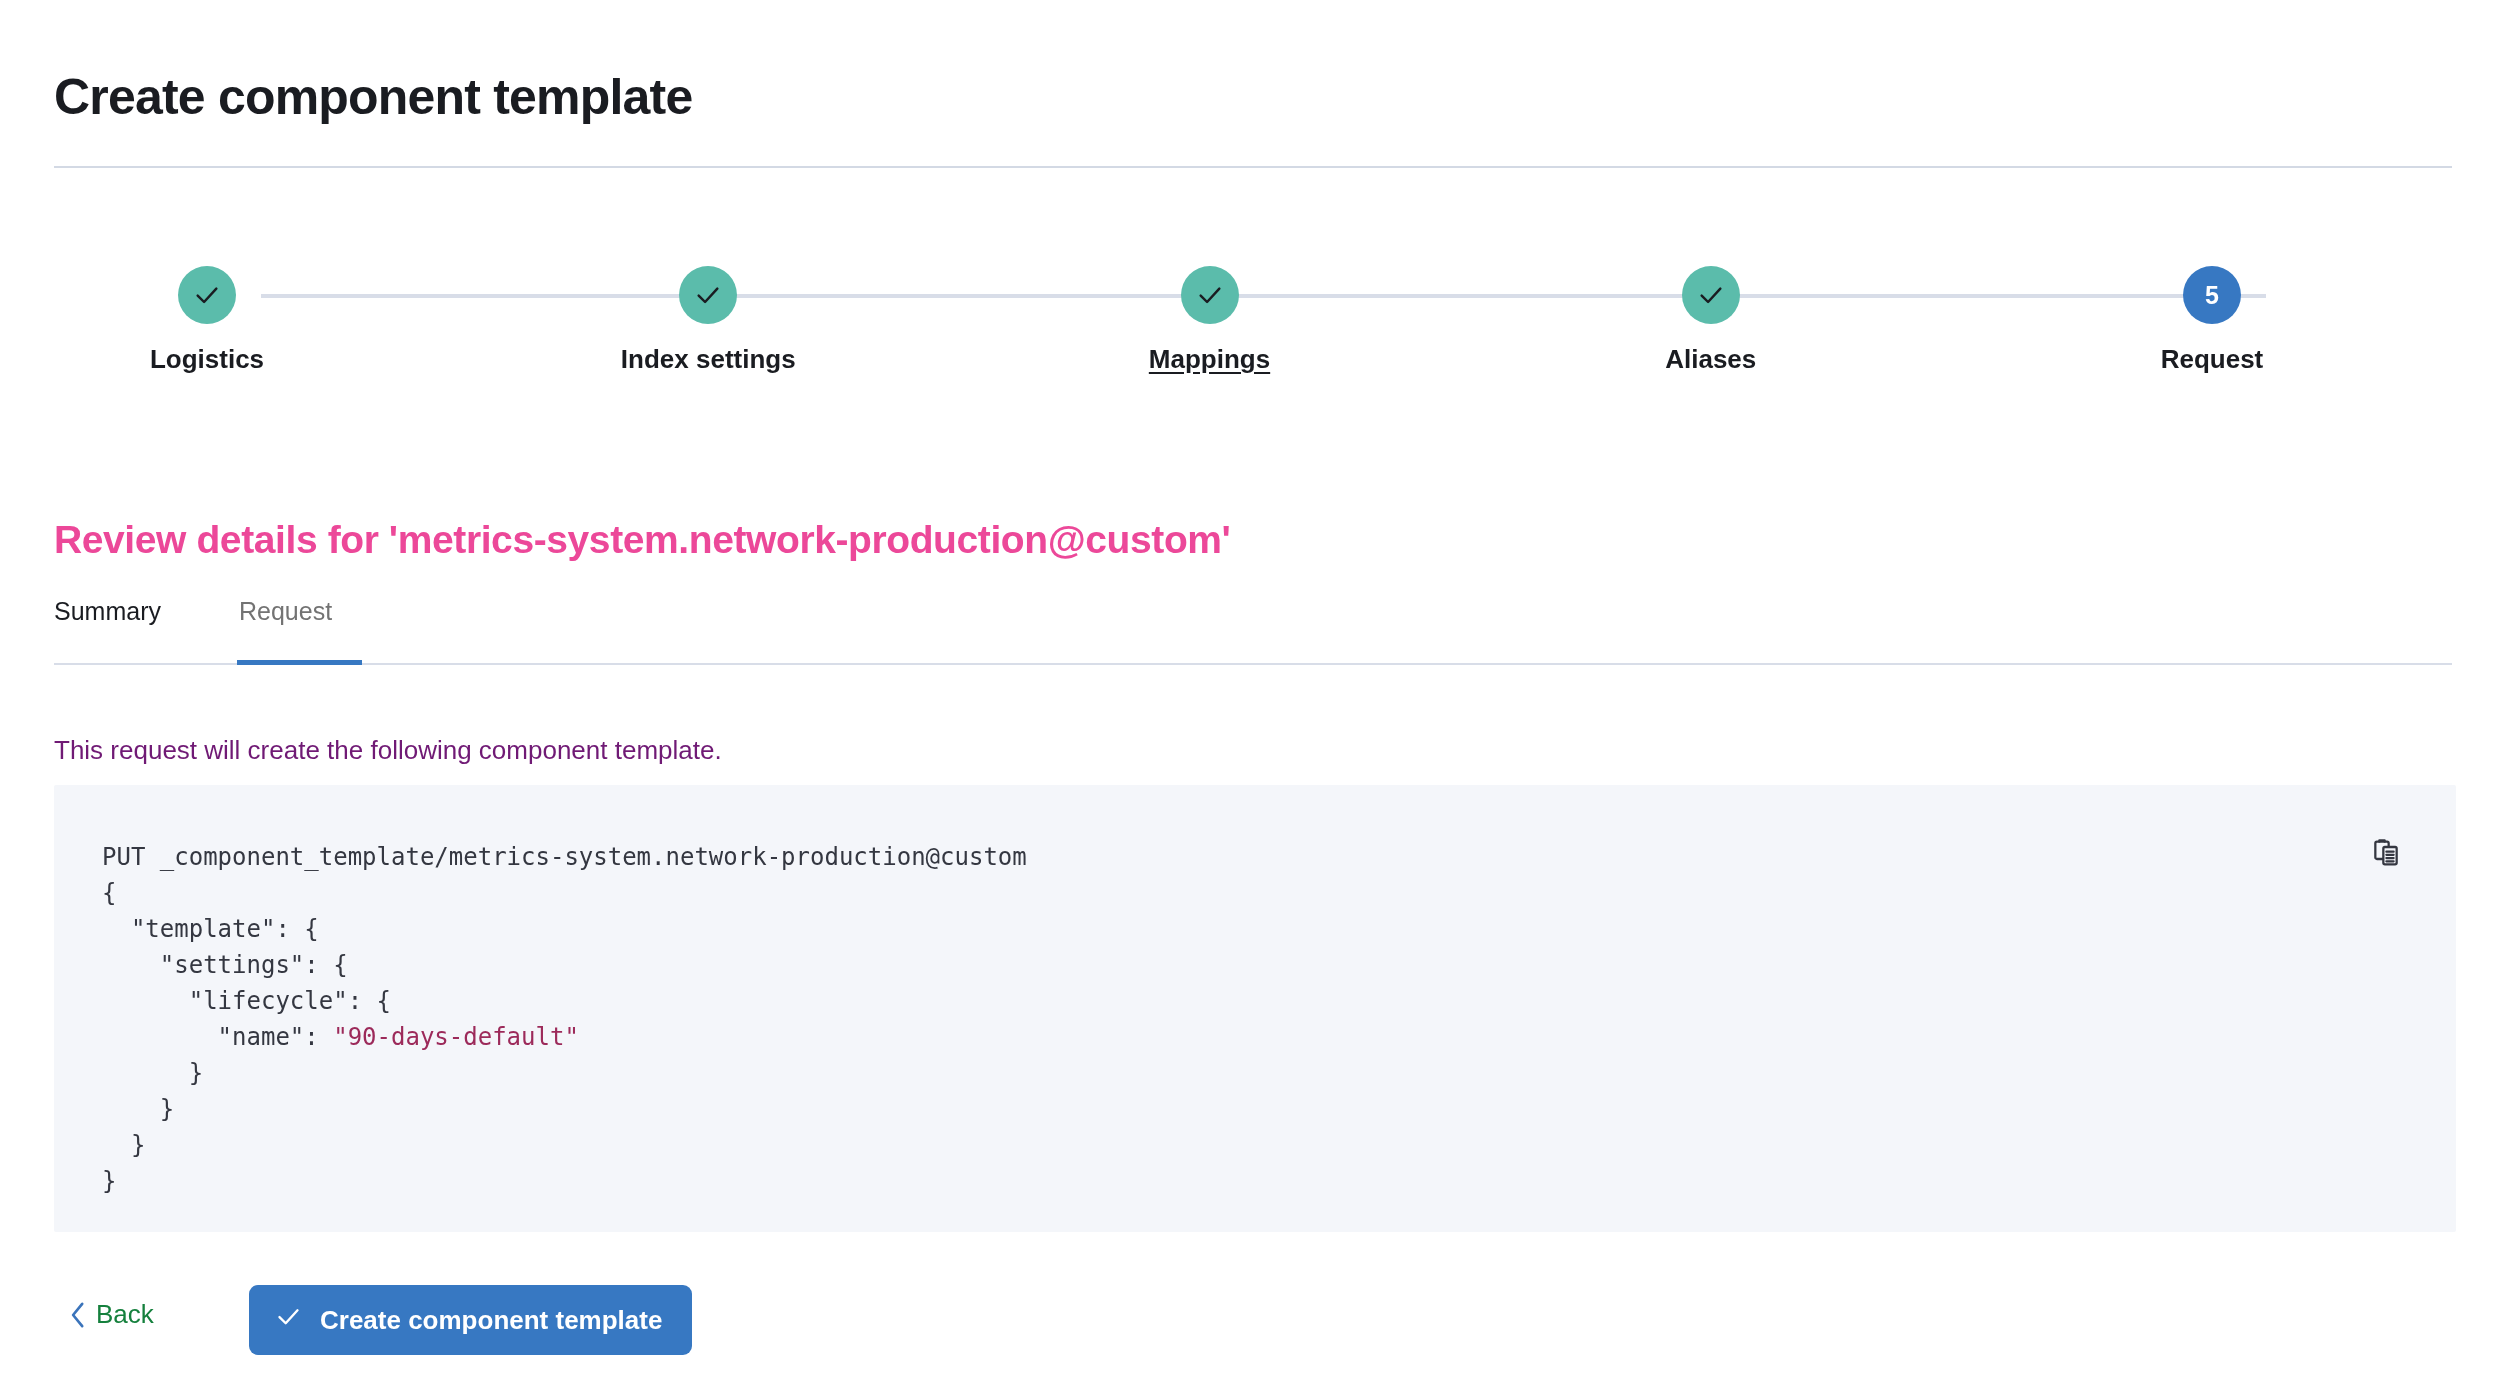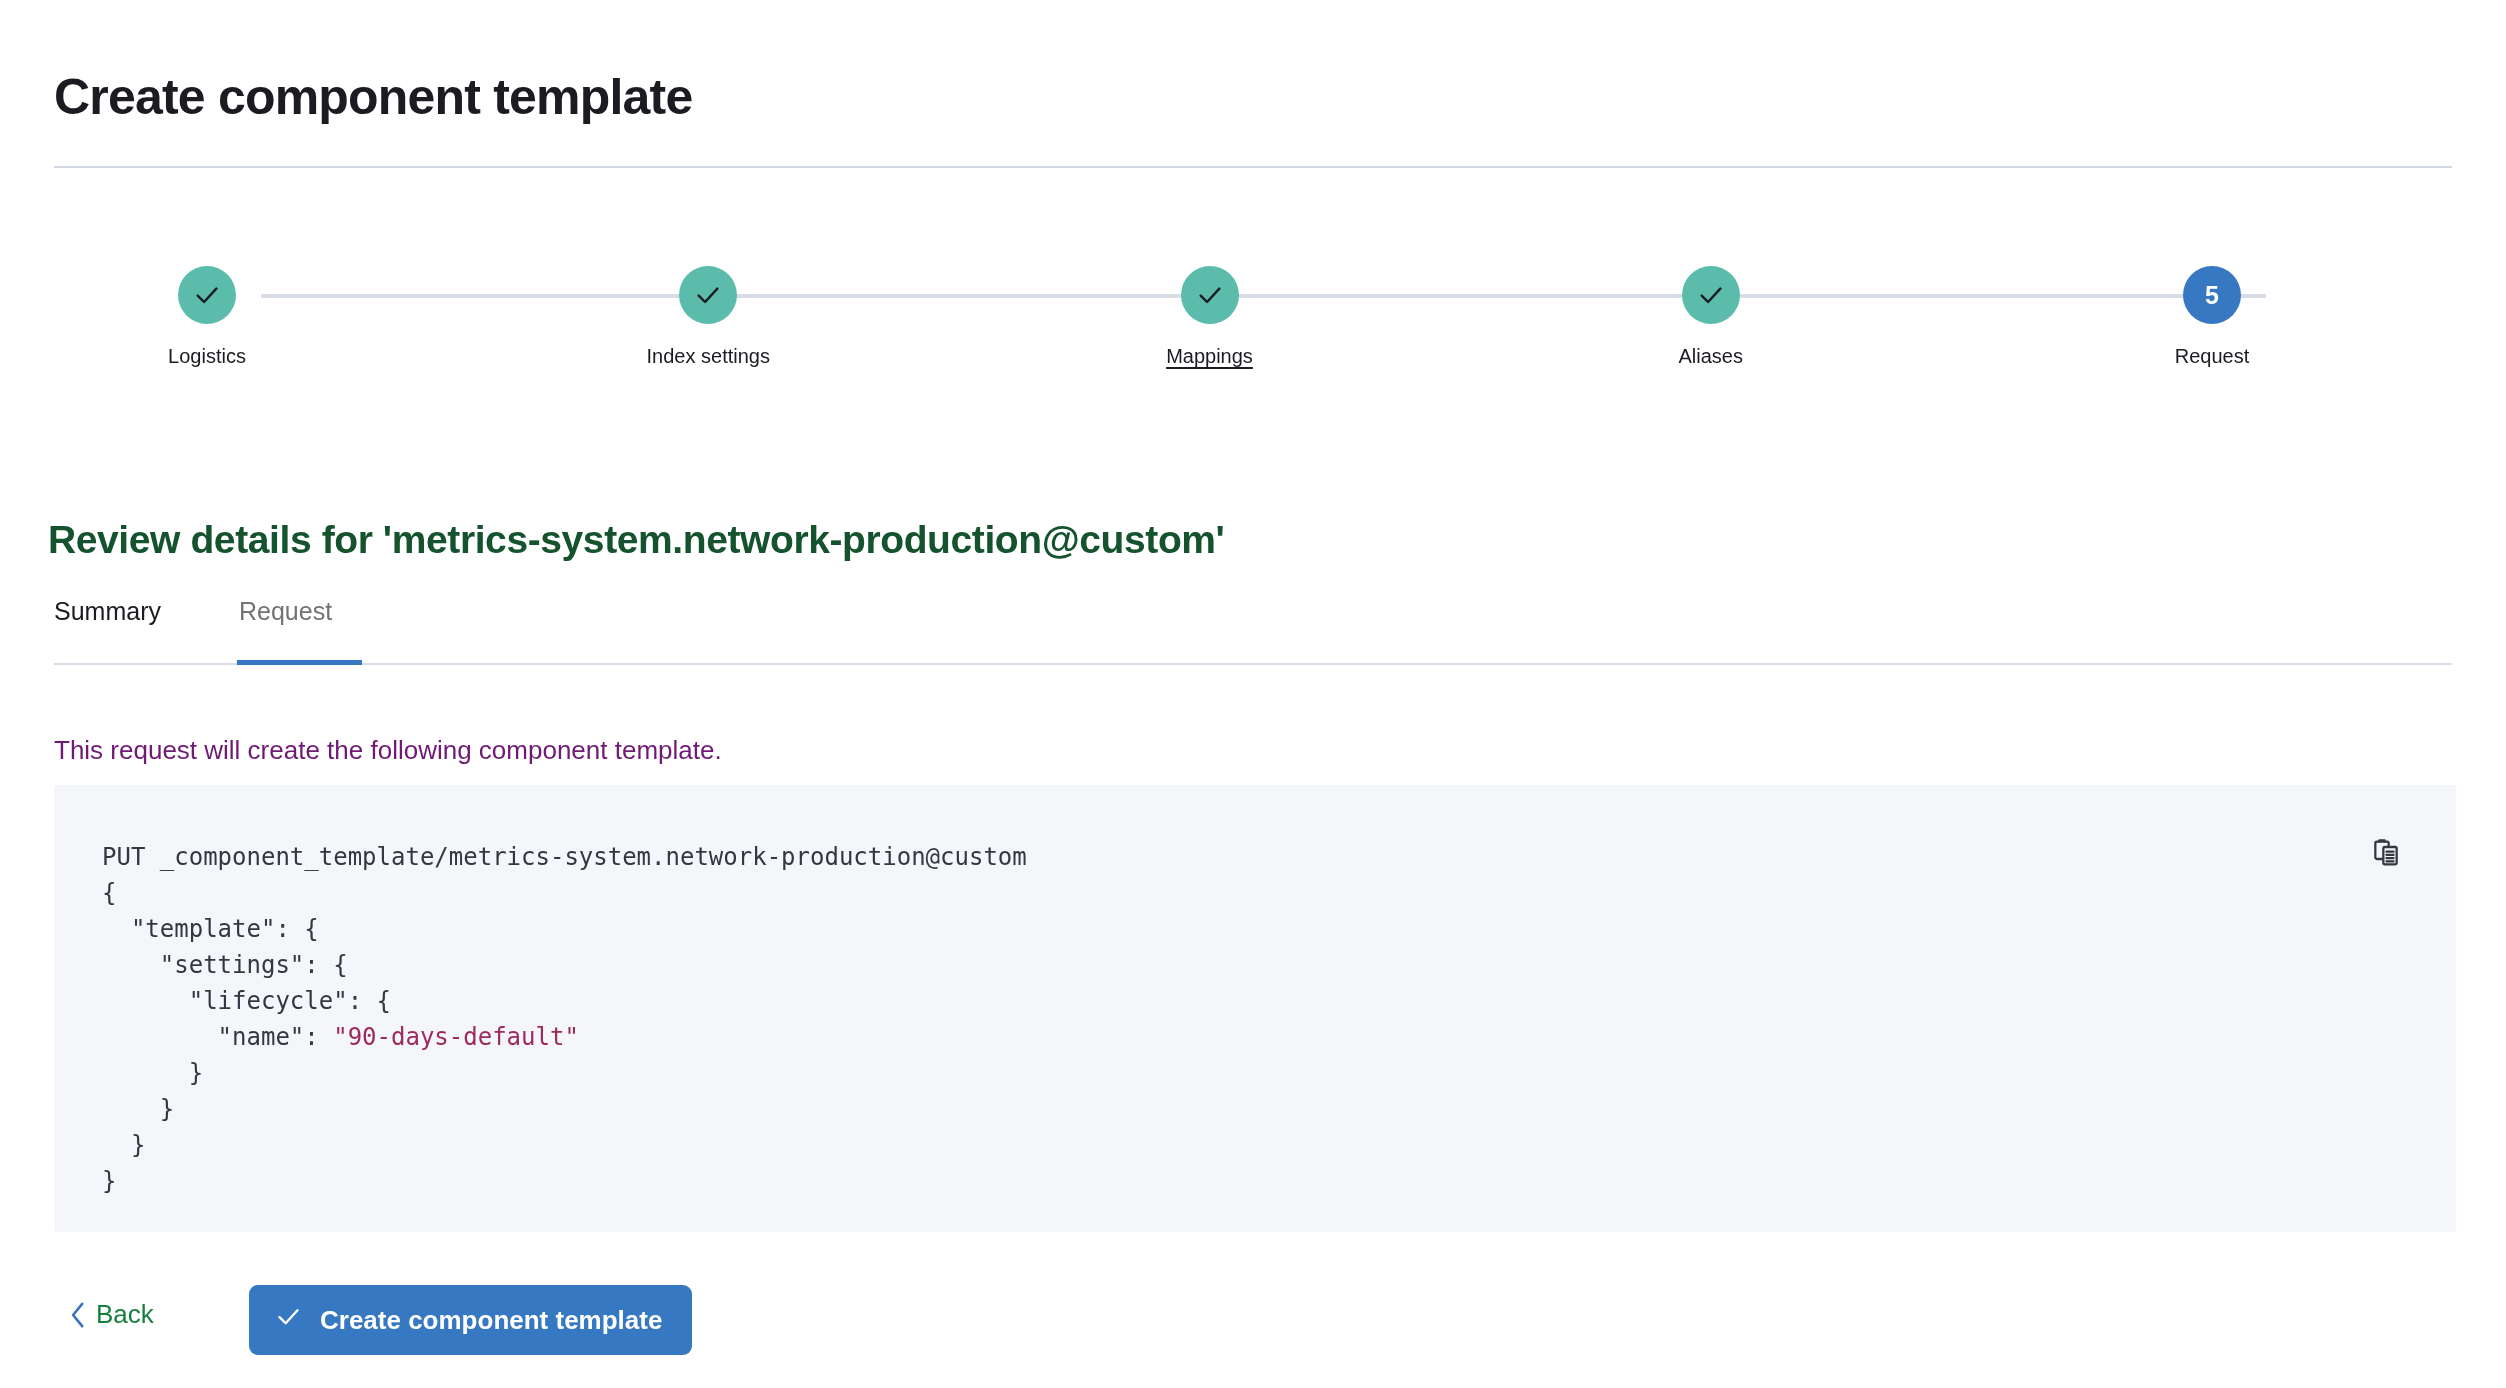--- a/index.html
+++ b/index.html
@@ -68,36 +68,36 @@
   .step-circle.current { background: #3778c2; }
   .step-circle svg { display: block; }
   .step-num {
     color: #ffffff;
     font-size: 25px;
     font-weight: 700;
     line-height: 1;
   }
   .step-label {
     margin-top: 20px;
-    font-size: 20px;
-    font-weight: 400;
+    font-size: 26px;
+    font-weight: 700;
     color: #1a1c21;
     line-height: 1.2;
     white-space: nowrap;
   }
   .step-label.hovered { text-decoration: underline; text-underline-offset: 4px; }
 
   
   .section-heading {
     position: absolute;
-    left: 48px; top: 485px;
+    left: 54px; top: 485px;
     font-size: 39px;
     font-weight: 700;
     letter-spacing: -0.4px;
-    color: #14532d;
+    color: #ec4899;
     line-height: 1.2;
     white-space: nowrap;
   }
 
   
   .tabs {
     position: absolute;
     left: 54px; top: 595px;
     width: 2398px; height: 70px;
   }

